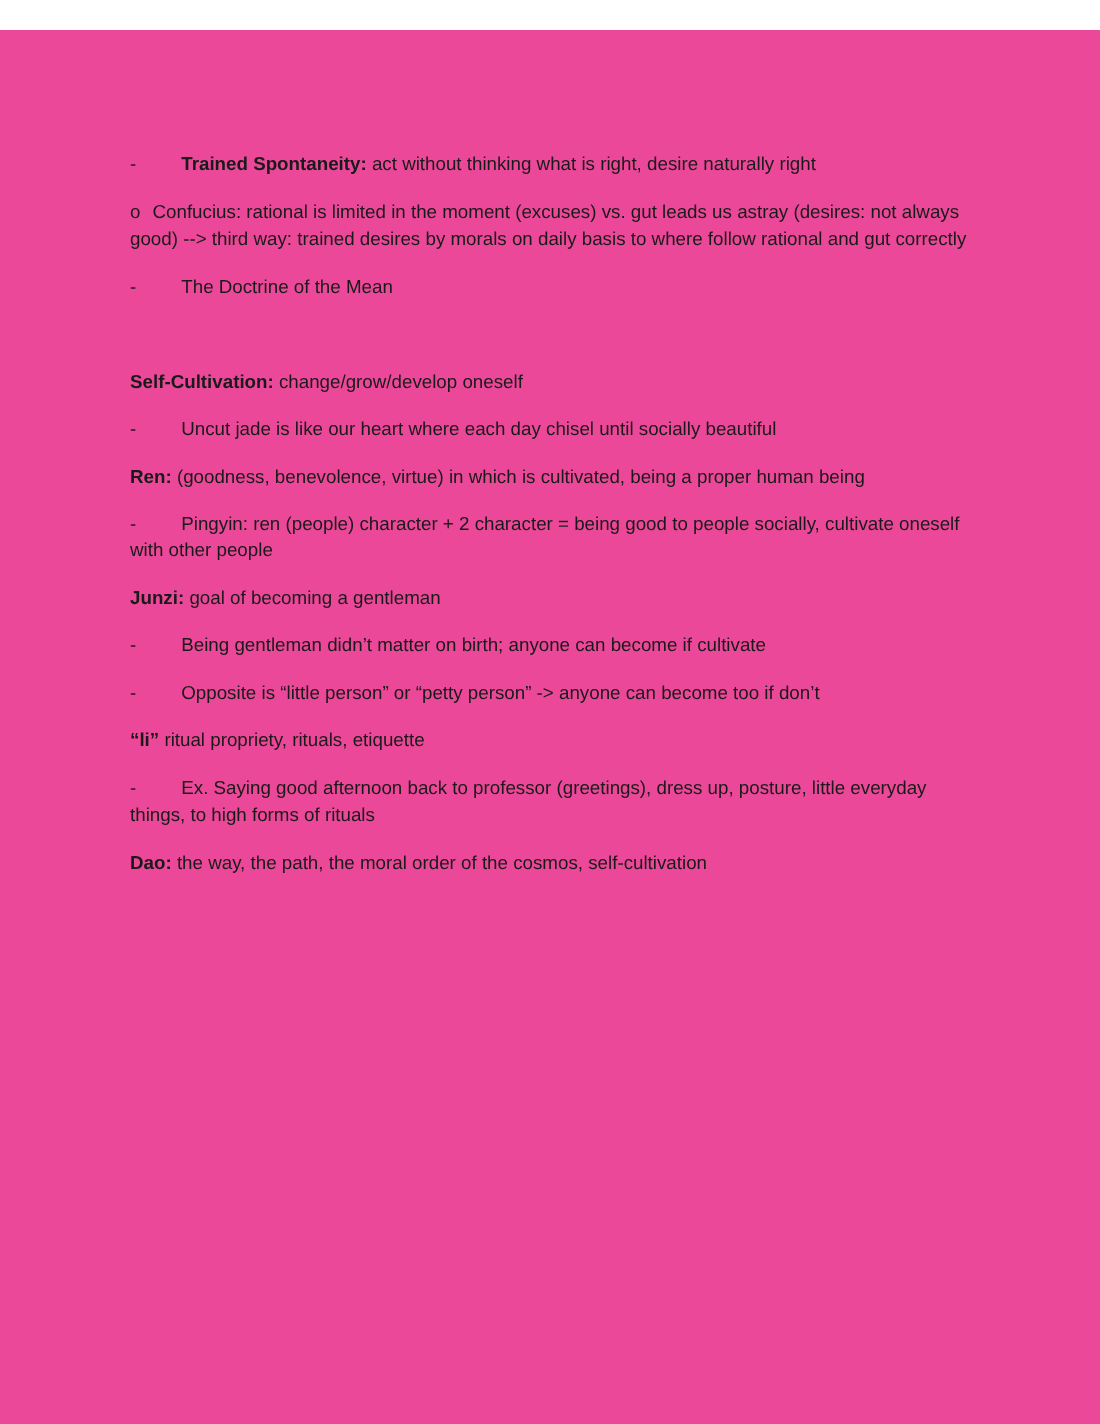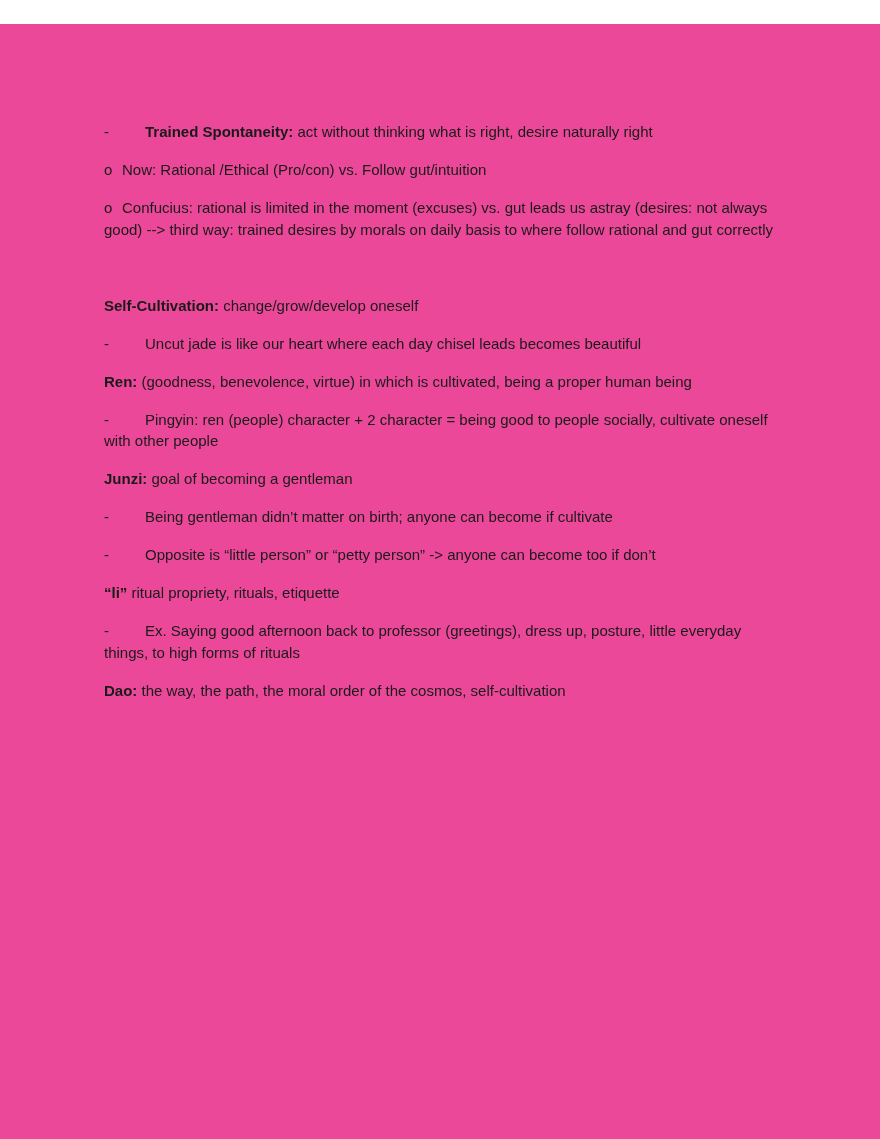--- a/index.html
+++ b/index.html
@@ -42,31 +42,31 @@
     font-weight: bold;
   }
 </style>
 </head>
 <body>
 
 <div class="page">
 
   <p class="para"><span class="bullet-dash">-</span><span class="lead">Trained Spontaneity:</span><span> act without thinking what is right, desire naturally right</span></p>
 
-  <p class="para"><span class="bullet-o">o</span><span>Now: Rational /Ethical (Pro/con) vs. Follow gut/intuition</span></p>
 
   <p class="para"><span class="bullet-o">o</span><span>Confucius: rational is limited in the moment (excuses) vs. gut leads us astray (desires: not always good) --&gt; third way: trained desires by morals on daily basis to where follow rational and gut correctly</span></p>
 
 
+  <p class="para"><span class="bullet-dash">-</span><span>The Doctrine of the Mean</span></p>
 
   <p class="para blank"></p>
 
   <p class="para"><span class="lead">Self-Cultivation:</span><span> change/grow/develop oneself</span></p>
 
-  <p class="para"><span class="bullet-dash">-</span><span>Uncut jade is like our heart where each day chisel leads becomes beautiful</span></p>
+  <p class="para"><span class="bullet-dash">-</span><span>Uncut jade is like our heart where each day chisel until socially beautiful</span></p>
 
   <p class="para"><span class="lead">Ren:</span><span> (goodness, benevolence, virtue) in which is cultivated, being a proper human being</span></p>
 
   <p class="para"><span class="bullet-dash">-</span><span>Pingyin: ren (people) character + 2 character = being good to people socially, cultivate oneself with other people</span></p>
 
   <p class="para"><span class="lead">Junzi:</span><span> goal of becoming a gentleman</span></p>
 
   <p class="para"><span class="bullet-dash">-</span><span>Being gentleman didn’t matter on birth; anyone can become if cultivate</span></p>
 
   <p class="para"><span class="bullet-dash">-</span><span>Opposite is “little person” or “petty person” -&gt; anyone can become too if don’t</span></p>

